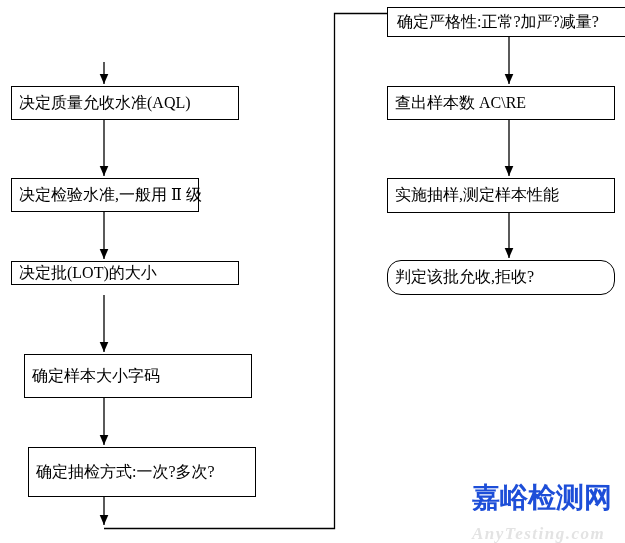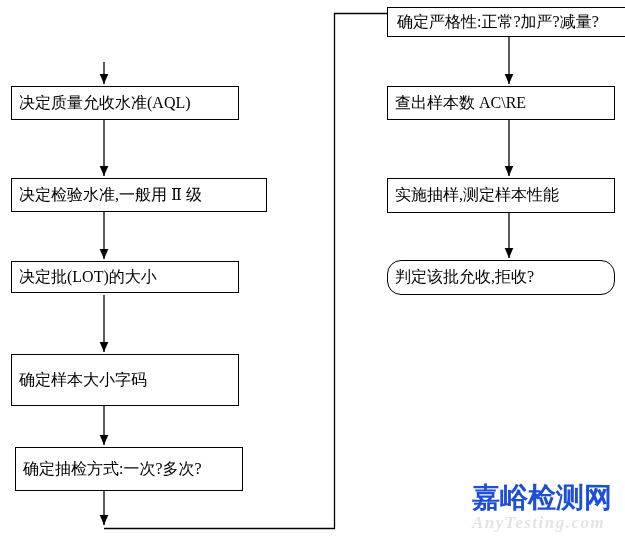--- a/index.html
+++ b/index.html
@@ -30,24 +30,24 @@
     display: flex;
     align-items: center;
     padding-left: 7px;
     font-size: 16px;
     color: #000000;
     white-space: nowrap;
   }
   
   .b-l1 { left: 11px; top: 27px;  width: 228px; height: 35px; }
   .b-l2 { left: 11px; top: 86px;  width: 228px; height: 34px; }
-  .b-l3 { left: 11px; top: 178px; width: 256px; height: 34px; }
-  .b-l4 { left: 11px; top: 261px; width: 228px; height: 32px; }
-  .b-l5 { left: 11px; top: 354px; width: 228px; height: 52px; }
-  .b-l6 { left: 15px; top: 447px; width: 228px; height: 44px; }
+  .b-l3 { left: 11px; top: 178px; width: 188px; height: 34px; }
+  .b-l4 { left: 11px; top: 261px; width: 228px; height: 24px; }
+  .b-l5 { left: 24px; top: 354px; width: 228px; height: 44px; }
+  .b-l6 { left: 28px; top: 447px; width: 228px; height: 50px; }
   
   .b-r1 { left: 387px; top: 7px;   width: 248px; height: 30px; padding-left: 9px; }
   .b-r2 { left: 387px; top: 86px;  width: 228px; height: 34px; }
   .b-r3 { left: 387px; top: 178px; width: 228px; height: 35px; }
   .b-r4 { left: 387px; top: 260px; width: 228px; height: 35px; border-radius: 14px; }
 
   .watermark {
     position: absolute;
     left: 472px;
     top: 484px;
@@ -56,21 +56,21 @@
     user-select: none;
   }
   .watermark .wm-title {
     font-size: 28px;
     font-weight: bold;
     color: #1d4ed8;
     letter-spacing: 0px;
     font-family: "Liberation Sans", "DejaVu Sans", sans-serif;
   }
   .watermark .wm-sub {
-    margin-top: 2px;
+    margin-top: 13px;
     font-size: 17px;
     font-style: italic;
     font-weight: bold;
     color: #e3e3e3;
     letter-spacing: 1.5px;
     font-family: "Liberation Serif", "DejaVu Serif", serif;
   }
 </style>
 </head>
 <body>

